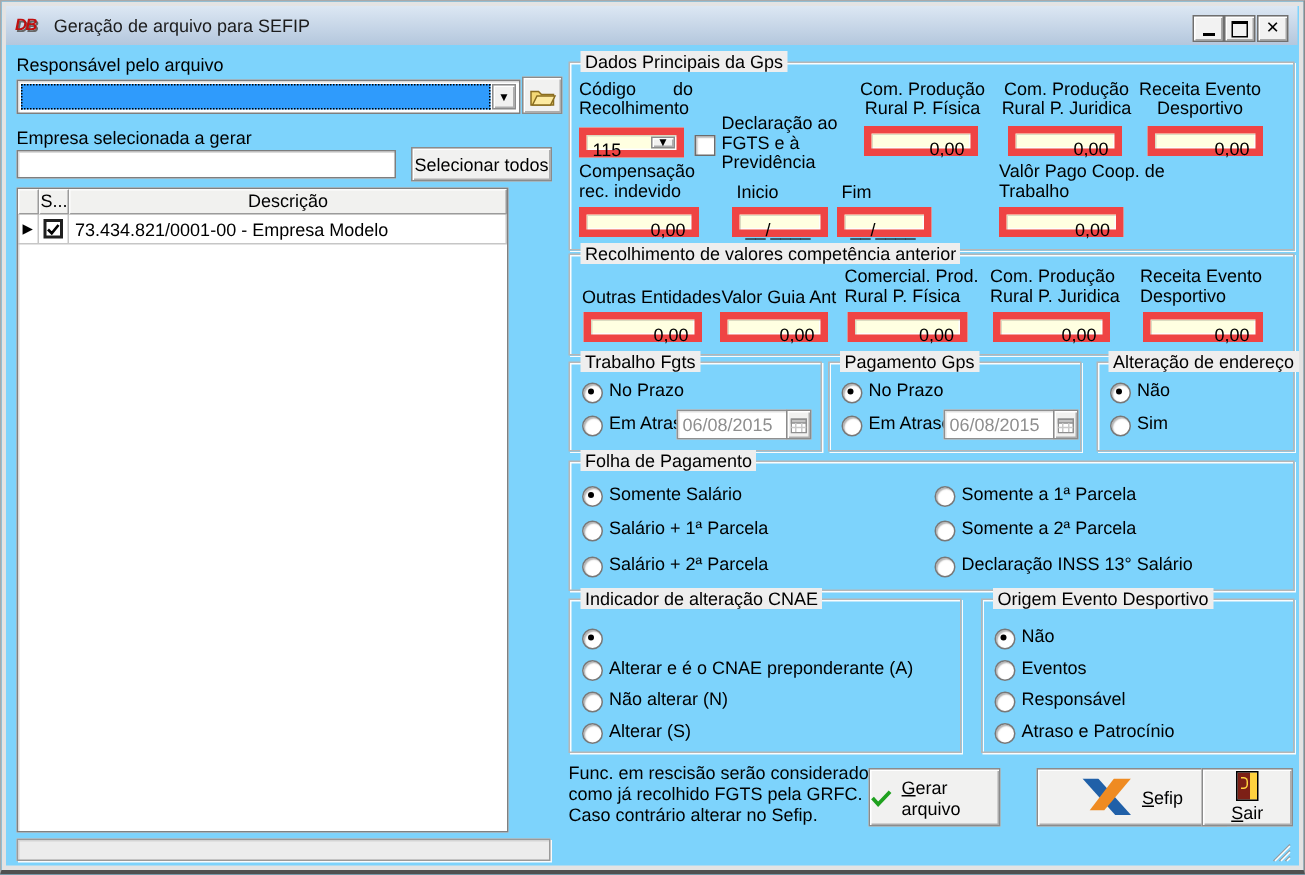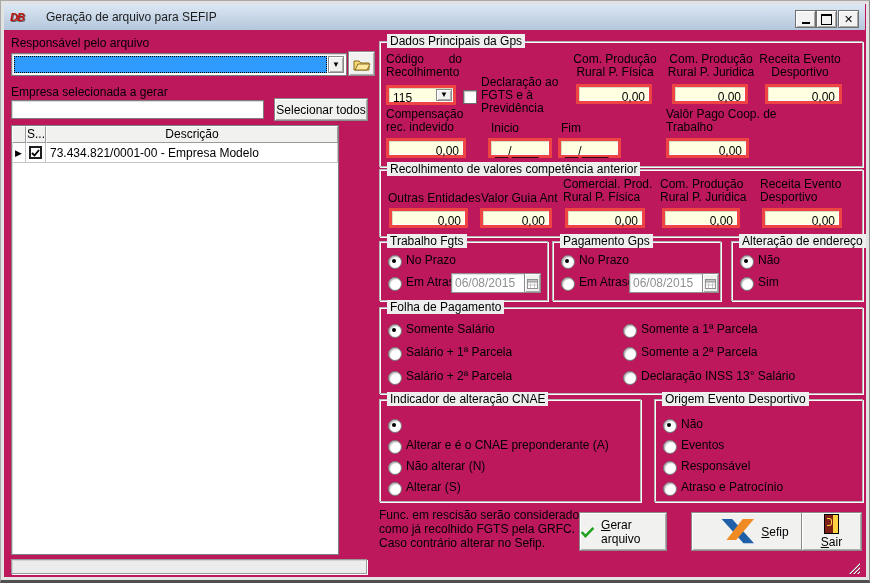--- a/index.html
+++ b/index.html
@@ -1,34 +1,34 @@
 <!DOCTYPE html>
 <html><head>
 <meta charset="utf-8">
 <style>
   html,body{margin:0;padding:0;width:870px;height:583px;overflow:hidden;
     font-family:"Liberation Sans","DejaVu Sans",sans-serif;font-size:12px;color:#000;}
-  .window{position:absolute;inset:0;background:#be185d;
+  .window{position:absolute;inset:0;background:#7dd3fc;
     border-top:1px solid #a9a9a9;border-left:1px solid #a9a9a9;border-right:1px solid #8a8a8a;
     border-bottom:3px solid #505050;box-shadow:inset 0 0 0 3px #e3e3e3;}
   .titlebar{position:absolute;left:3px;top:3px;width:861px;height:26px;
     background:linear-gradient(180deg,#dce7f3,#b4c7dd);display:flex;align-items:center;}
   .title-icon{margin-left:6px;font-weight:bold;font-size:11px;color:#c01010;
     text-shadow:1px 1px 0 #666;letter-spacing:-1px;font-style:italic;}
-  .title-text{margin-left:22px;color:#1c1c1c;}
+  .title-text{margin-left:12px;color:#1c1c1c;}
   .tbtn{position:absolute;top:6px;width:19px;height:16px;background:#f2f2f2;
     border:1px solid #6f6f6f;box-shadow:inset 1px 1px 0 #ffffff,inset -1px -1px 0 #a8a8a8;
     display:flex;align-items:center;justify-content:center;}
   .glyph-min{width:8px;height:2px;background:#000;margin-top:8px;}
   .glyph-max{width:9px;height:8px;border:1px solid #000;border-top:2px solid #000;}
   .glyph-close{font-size:11px;font-weight:bold;line-height:11px;}
   .lbl{position:absolute;line-height:13px;white-space:nowrap;}
   .wrap{white-space:normal;}
   .sunken{border:1px solid #7e7e7e;box-shadow:inset 1px 1px 0 rgba(0,0,0,.14),inset -1px -1px 0 #fdfdfd;background:#fff;}
-  .yfield{position:absolute;background:#ffffe1;border:3px solid #ef4444;
+  .yfield{position:absolute;background:#ffffe1;border:5px solid #ef4444;
     box-shadow:inset 1px 1px 0 rgba(0,0,0,.14),inset -1px -1px 0 #fdfdfd;
     height:20px;line-height:20px;text-align:right;padding:0 4px;box-sizing:border-box;}
   .yfield.left{text-align:left;}
   .btn3d{background:#f1f1f0;border:1px solid #8b8b8b;
     box-shadow:inset 1px 1px 0 #ffffff,inset -1px -1px 0 #adadad;
     display:flex;align-items:center;justify-content:center;box-sizing:border-box;cursor:default;}
   .group{position:absolute;border:1px solid #b6b6b6;box-shadow:1px 1px 0 #fcfcfc,inset 1px 1px 0 #fcfcfc;}
   .legend{position:absolute;top:-8px;left:7px;background:#eeeeee;padding:0 3px;line-height:14px;white-space:nowrap;}
   .radio{position:absolute;width:12px;height:12px;border-radius:50%;background:#fff;
     border:1px solid #787878;box-shadow:inset 1px 1px 1px rgba(0,0,0,.3);}

